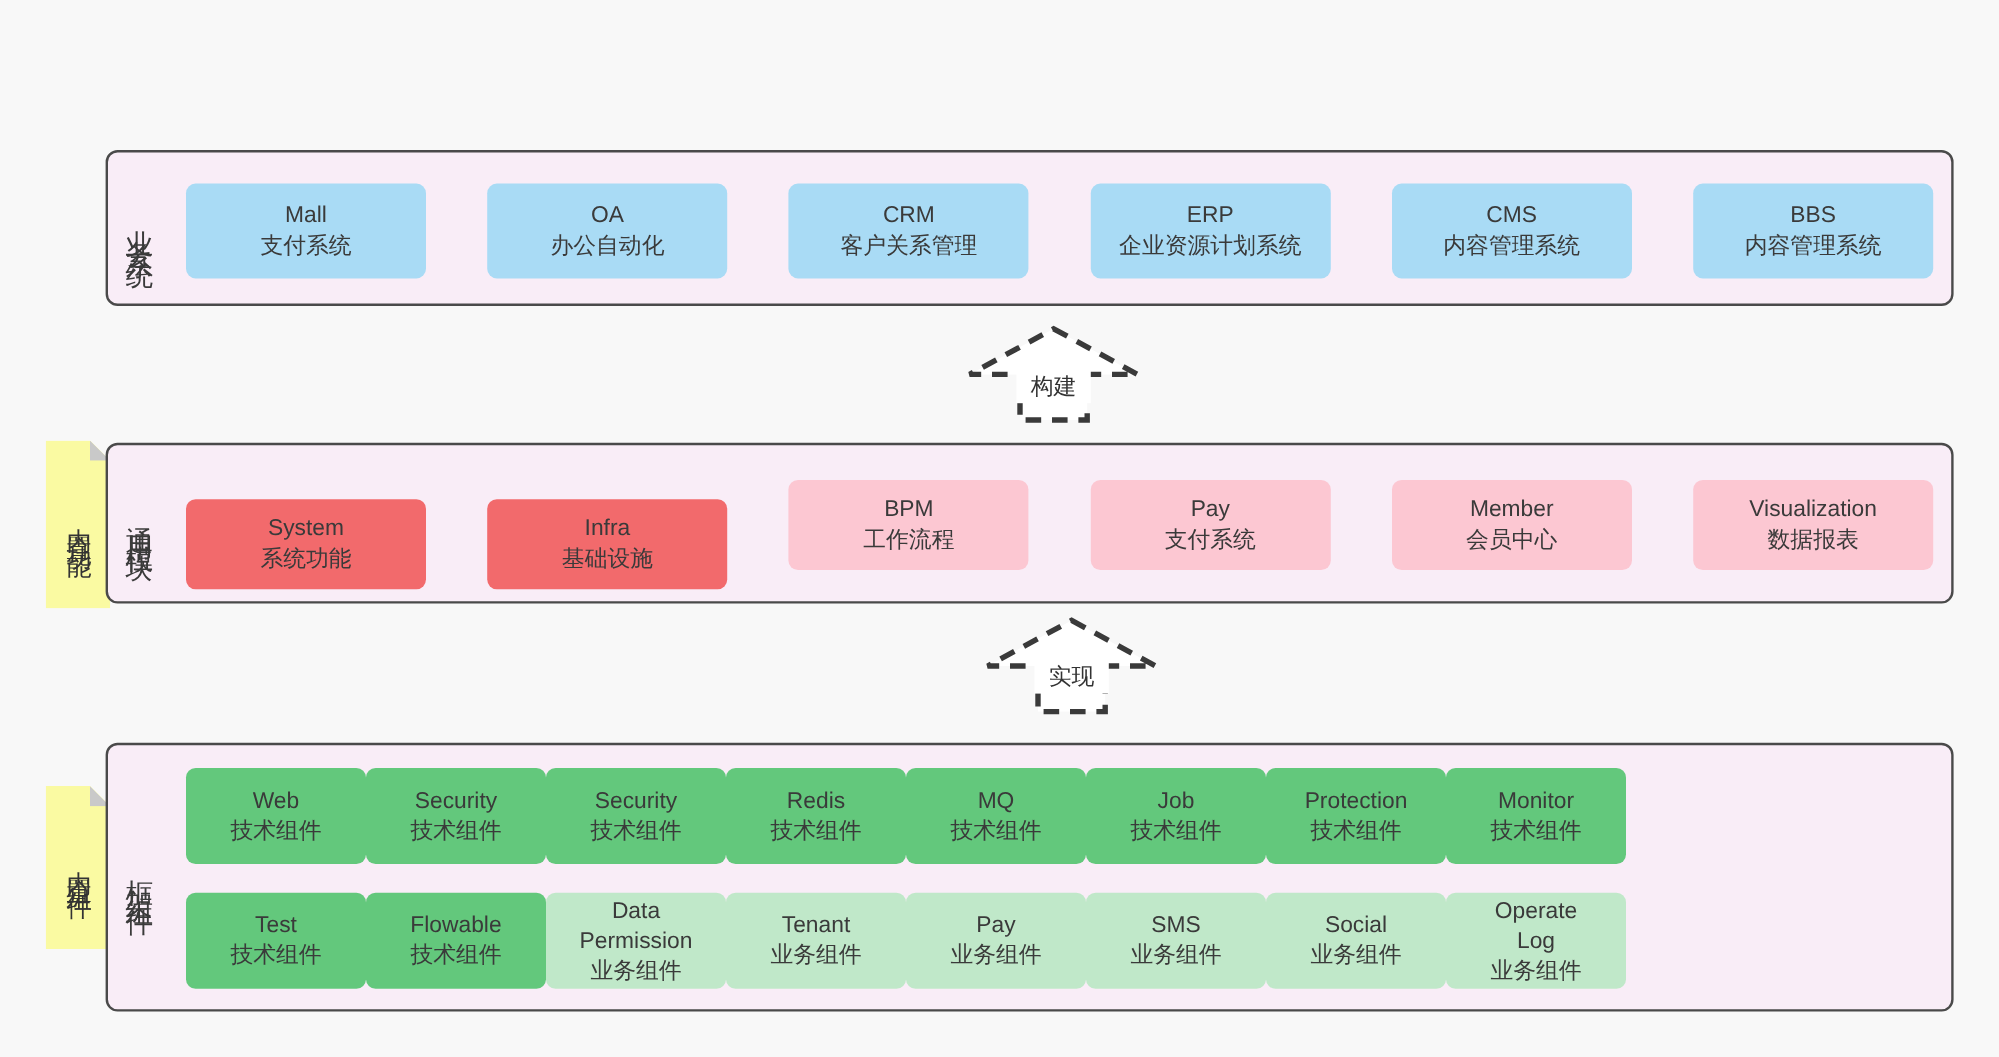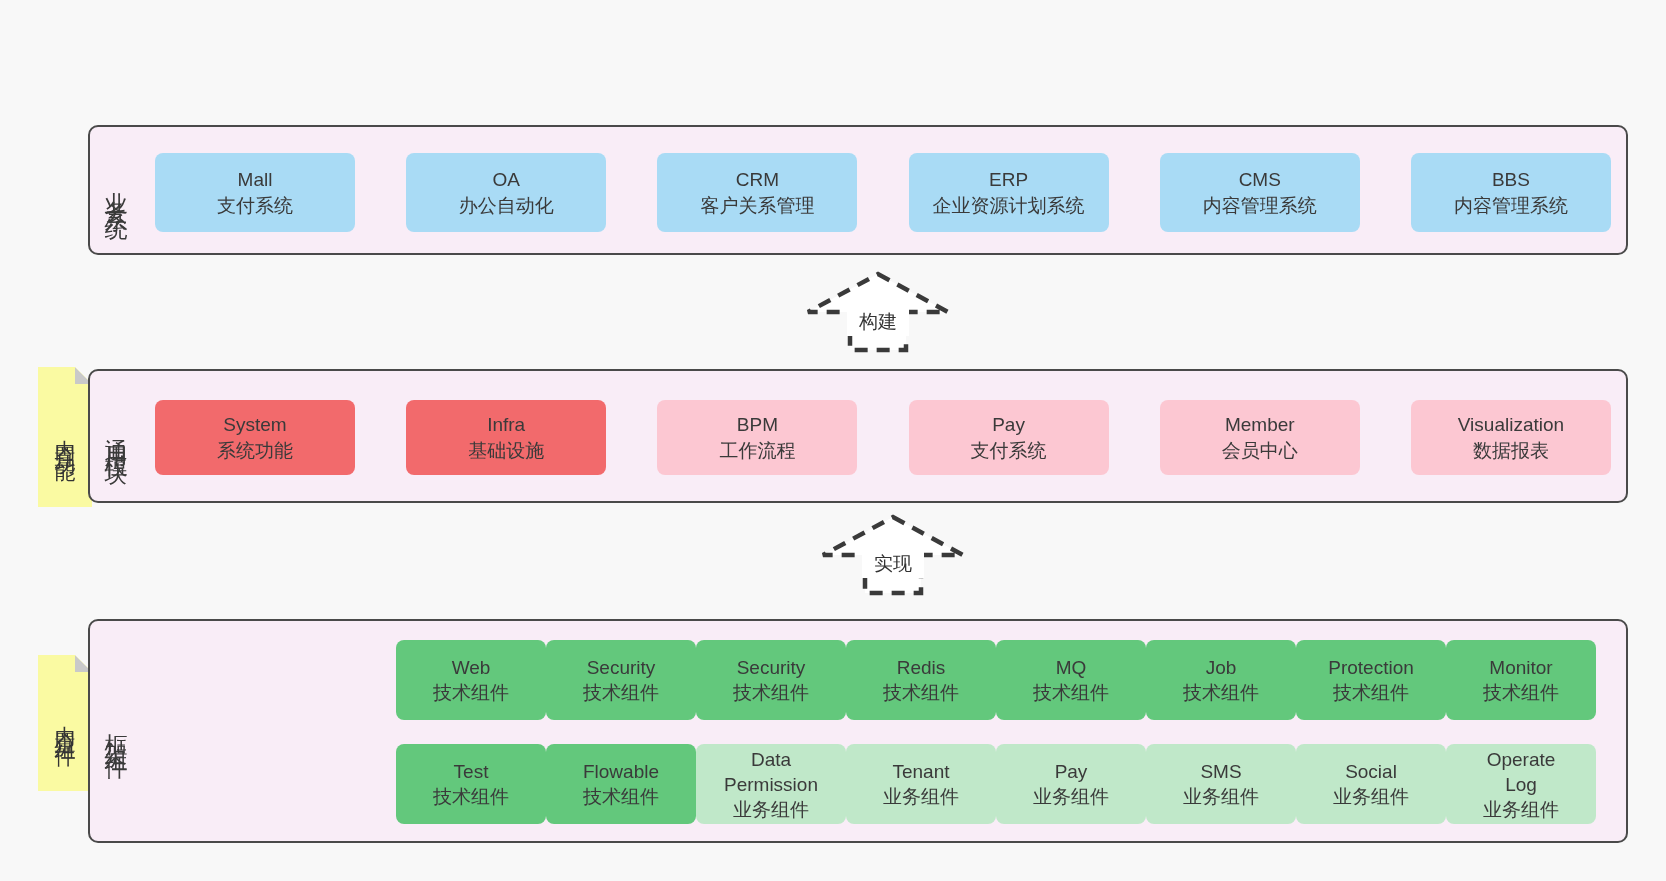--- a/index.html
+++ b/index.html
@@ -22,34 +22,34 @@
     font-size:23px;letter-spacing:8px;color:var(--text,#3a3a3a);
   }
   .row6{
     position:absolute;left:65px;right:15px;
     display:flex;justify-content:space-between;
   }
   .rows8{
     position:absolute;left:65px;right:30px;top:19px;
     display:flex;flex-direction:column;gap:24px;
   }
-  .row8{display:flex;justify-content:flex-end;height:80px;}
+  .row8{display:flex;justify-content:flex-start;height:80px;}
   .box{
     border-radius:8px;display:flex;flex-direction:column;
     align-items:center;justify-content:center;text-align:center;
     font-size:19px;line-height:26px;color:var(--text,#3a3a3a);
     box-sizing:border-box;padding:2px 24px;
   }
   .w200{width:200px;}
   .w150{width:150px;line-height:25px;}
   .h79{height:79px;}
   .h75{height:75px;}
   .h80{height:80px;}
   .blue{background:var(--blue,#a9dbf5);}
-  .red{background:var(--red,#f26a6c);}
+  .red{background:var(--red,#f26a6c);margin-top:16px;}
   .pink{background:var(--pink,#fcc7d2);}
   .green{background:var(--green,#63c87c);}
   .lightgreen{background:var(--lightgreen,#c0e8c9);}
   .sticky{
     position:absolute;width:54px;z-index:0;
     background:var(--sticky,#fafaa2);
     clip-path:polygon(0 0,calc(100% - 17px) 0,100% 17px,100% 100%,0 100%);
     display:flex;align-items:center;justify-content:center;
   }
   .sticky-text{

